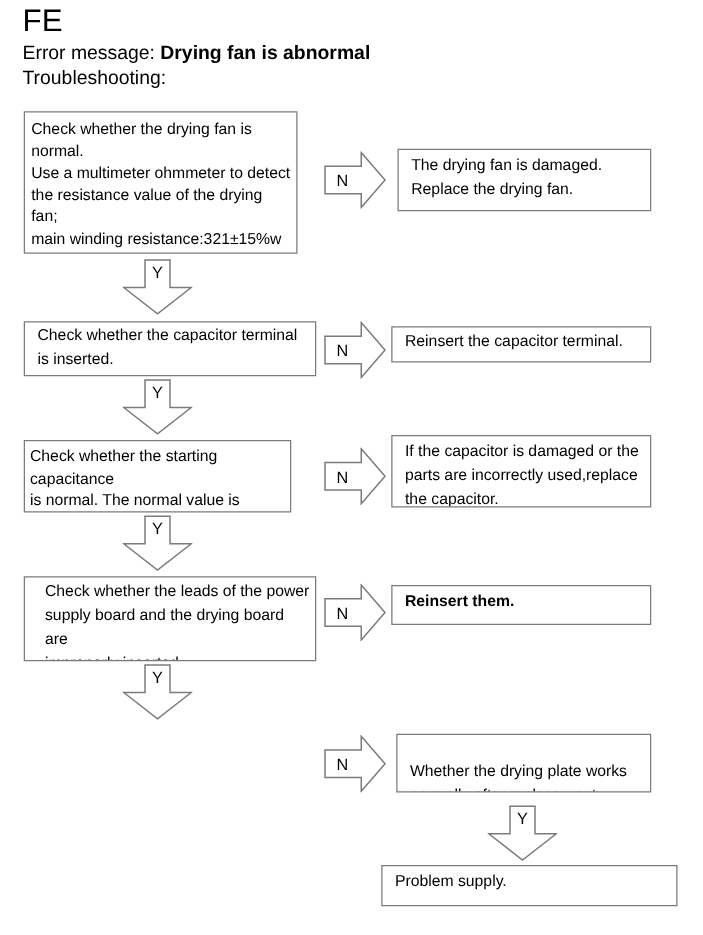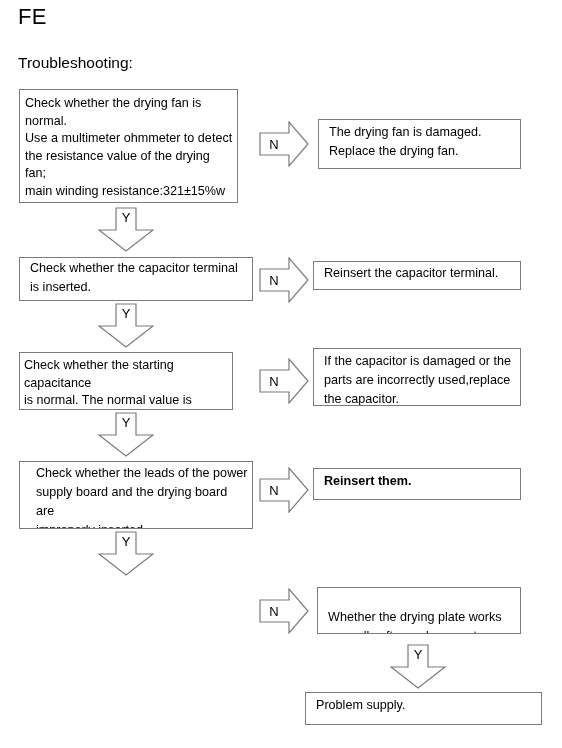--- a/index.html
+++ b/index.html
@@ -20,21 +20,21 @@
     position: relative;
     width: 562px;
     height: 748px;
   }
 
   
   .hdr-code {
     position: absolute;
     left: 18px;
     top: 6px;
-    font-size: 22px;
+    font-size: 25px;
     line-height: 22px;
     letter-spacing: 0.2px;
   }
   .hdr-errline {
     position: absolute;
     left: 18px;
     top: 33px;
     font-size: 15.5px;
     line-height: 19px;
     white-space: nowrap;
@@ -107,20 +107,23 @@
     font-size: 13px;
   }
 </style>
 </head>
 <body>
 
 <div class="page">
 
   <div class="hdr-code">FE</div>
 
+  <div class="hdr-errline">
+    <span>Error message: </span><span class="bold">Drying fan is abnormal</span>
+  </div>
 
   <div class="hdr-trouble">Troubleshooting:</div>
 
   <div class="box tight" style="left:19px; top:89px; width:219px; height:114px; padding:5px 4px 0 5px;">
     <span class="txt">Check whether the drying fan is normal.
 Use a multimeter ohmmeter to detect
 the resistance value of the drying fan;
 main winding resistance:321±15%w
 (blue and black);Resistance of secon
 dary winding:308±15%w(blue brown)</span>

